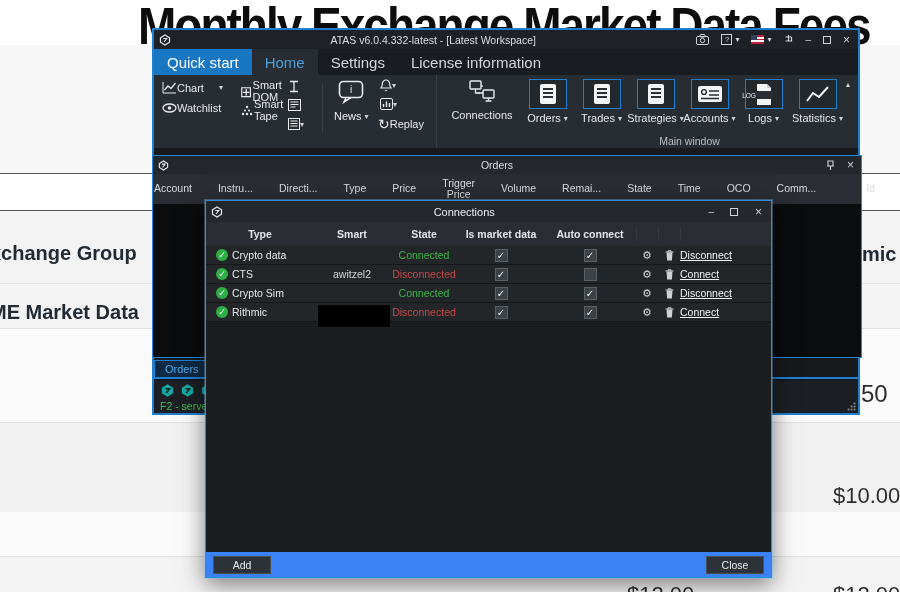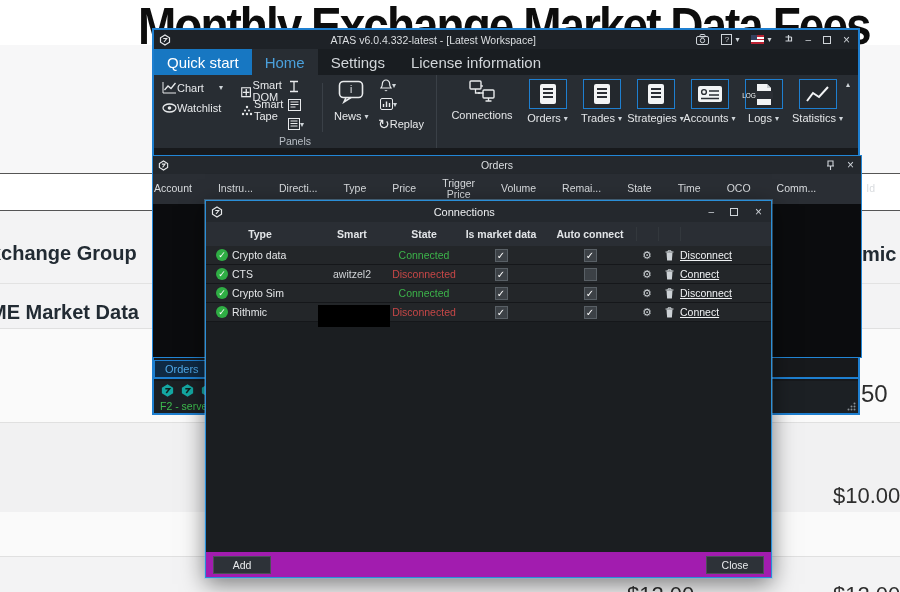--- a/index.html
+++ b/index.html
@@ -95,21 +95,21 @@
   .c-trash { width:22px; display:flex; justify-content:center; }
   .c-action { flex:1; text-align:left; padding-right:16px; }
   .c-action span { color:#f0f2f4; text-decoration:underline; }
   .c-green { color:#3cb34a; } .c-red { color:#c64747; }
   .ok-dot { width:12px; height:12px; border-radius:50%; background:#2fae44; color:#fff;
     font-size:9px; line-height:12px; text-align:center; display:inline-block; }
   .cb { width:13px; height:13px; background:#3c4146; border:1px solid #596066; color:#fff;
     font-size:10px; line-height:11px; text-align:center; }
   .redacted { position:absolute; left:4px; top:-7px; width:72px; height:22px; background:#000; z-index:4; }
   #conn-empty { flex:1; background:#1b1e21; }
-  #conn-footer { height:25px; background:#a21caf; display:flex; align-items:center;
+  #conn-footer { height:25px; background:#3b82f6; display:flex; align-items:center;
     justify-content:space-between; padding:0 7px; }
   .dlg-btn { width:58px; height:18px; background:#2d3238; border:1px solid #4a5057; color:#e8eaec;
     font-size:10.5px; display:flex; align-items:center; justify-content:center; }
 </style>
 </head>
 <body>
 
 <div class="abs band" style="top:45px;height:128px;background:#f7f7f8;"></div>
 <div class="abs band" style="top:173px;height:38px;background:#fff;border-top:1px solid #555;border-bottom:1px solid #555;"></div>
 <div class="abs band" style="top:211px;height:73px;background:#f3f3f4;border-bottom:1px solid #e2e2e2;"></div>
@@ -262,21 +262,20 @@
               <rect x="0.5" y="0.5" width="12" height="11" rx="1.5" fill="none" stroke="#e8eaec"></rect>
               <path d="M3.5 9V6M6.5 9V3.5M9.5 9V5" stroke="#e8eaec" stroke-width="1.4"></path>
             </svg>
           </span>
         <span class="dd">▾</span>
       </div>
       <div class="rbn-item" style="left:224px;top:42px;">
         <span style="font-size:14px;line-height:14px;">↻</span>
         <span>Replay</span>
       </div>
-      <div class="group-label">Panels</div>
     </div>
 
     <div class="ribbon-group" style="flex:1;">
       <div class="big-btn" style="left:14px;top:5px;width:62px;gap:5px;">
         <span>
             <svg width="26" height="24" viewBox="0 0 26 24">
               <rect x="1" y="1" width="11" height="8" rx="1" fill="none" stroke="#e8eaec" stroke-width="1.4"></rect>
               <rect x="14" y="10" width="11" height="8" rx="1" fill="none" stroke="#e8eaec" stroke-width="1.4"></rect>
               <path d="M6.5 9v4h8M19.5 18v3M16.5 21h6" fill="none" stroke="#e8eaec" stroke-width="1.3"></path>
               <circle cx="13" cy="6" r="0.9" fill="#e8eaec"></circle>
@@ -356,20 +355,21 @@
               <svg width="26" height="20" viewBox="0 0 26 20">
                 <path d="M2 17L8 9l6 4 9-10" fill="none" stroke="#f2f4f5" stroke-width="2"></path>
               </svg>
             </span>
           <span class="rb-label">
               <span>Statistics</span>
               <span class="dd">▾</span>
             </span>
         </div>
       </div>
+      <div class="group-label" style="left:84px;">Main window</div>
     </div>
   </div>
 
   <div id="panel-tabstrip">
     <span class="ptab sel">Orders</span>
     <span class="ptab alt">Tr</span>
   </div>
   <div id="status-area">
     <div id="status-logos">
       <svg width="15" height="15" viewBox="0 0 24 24">

